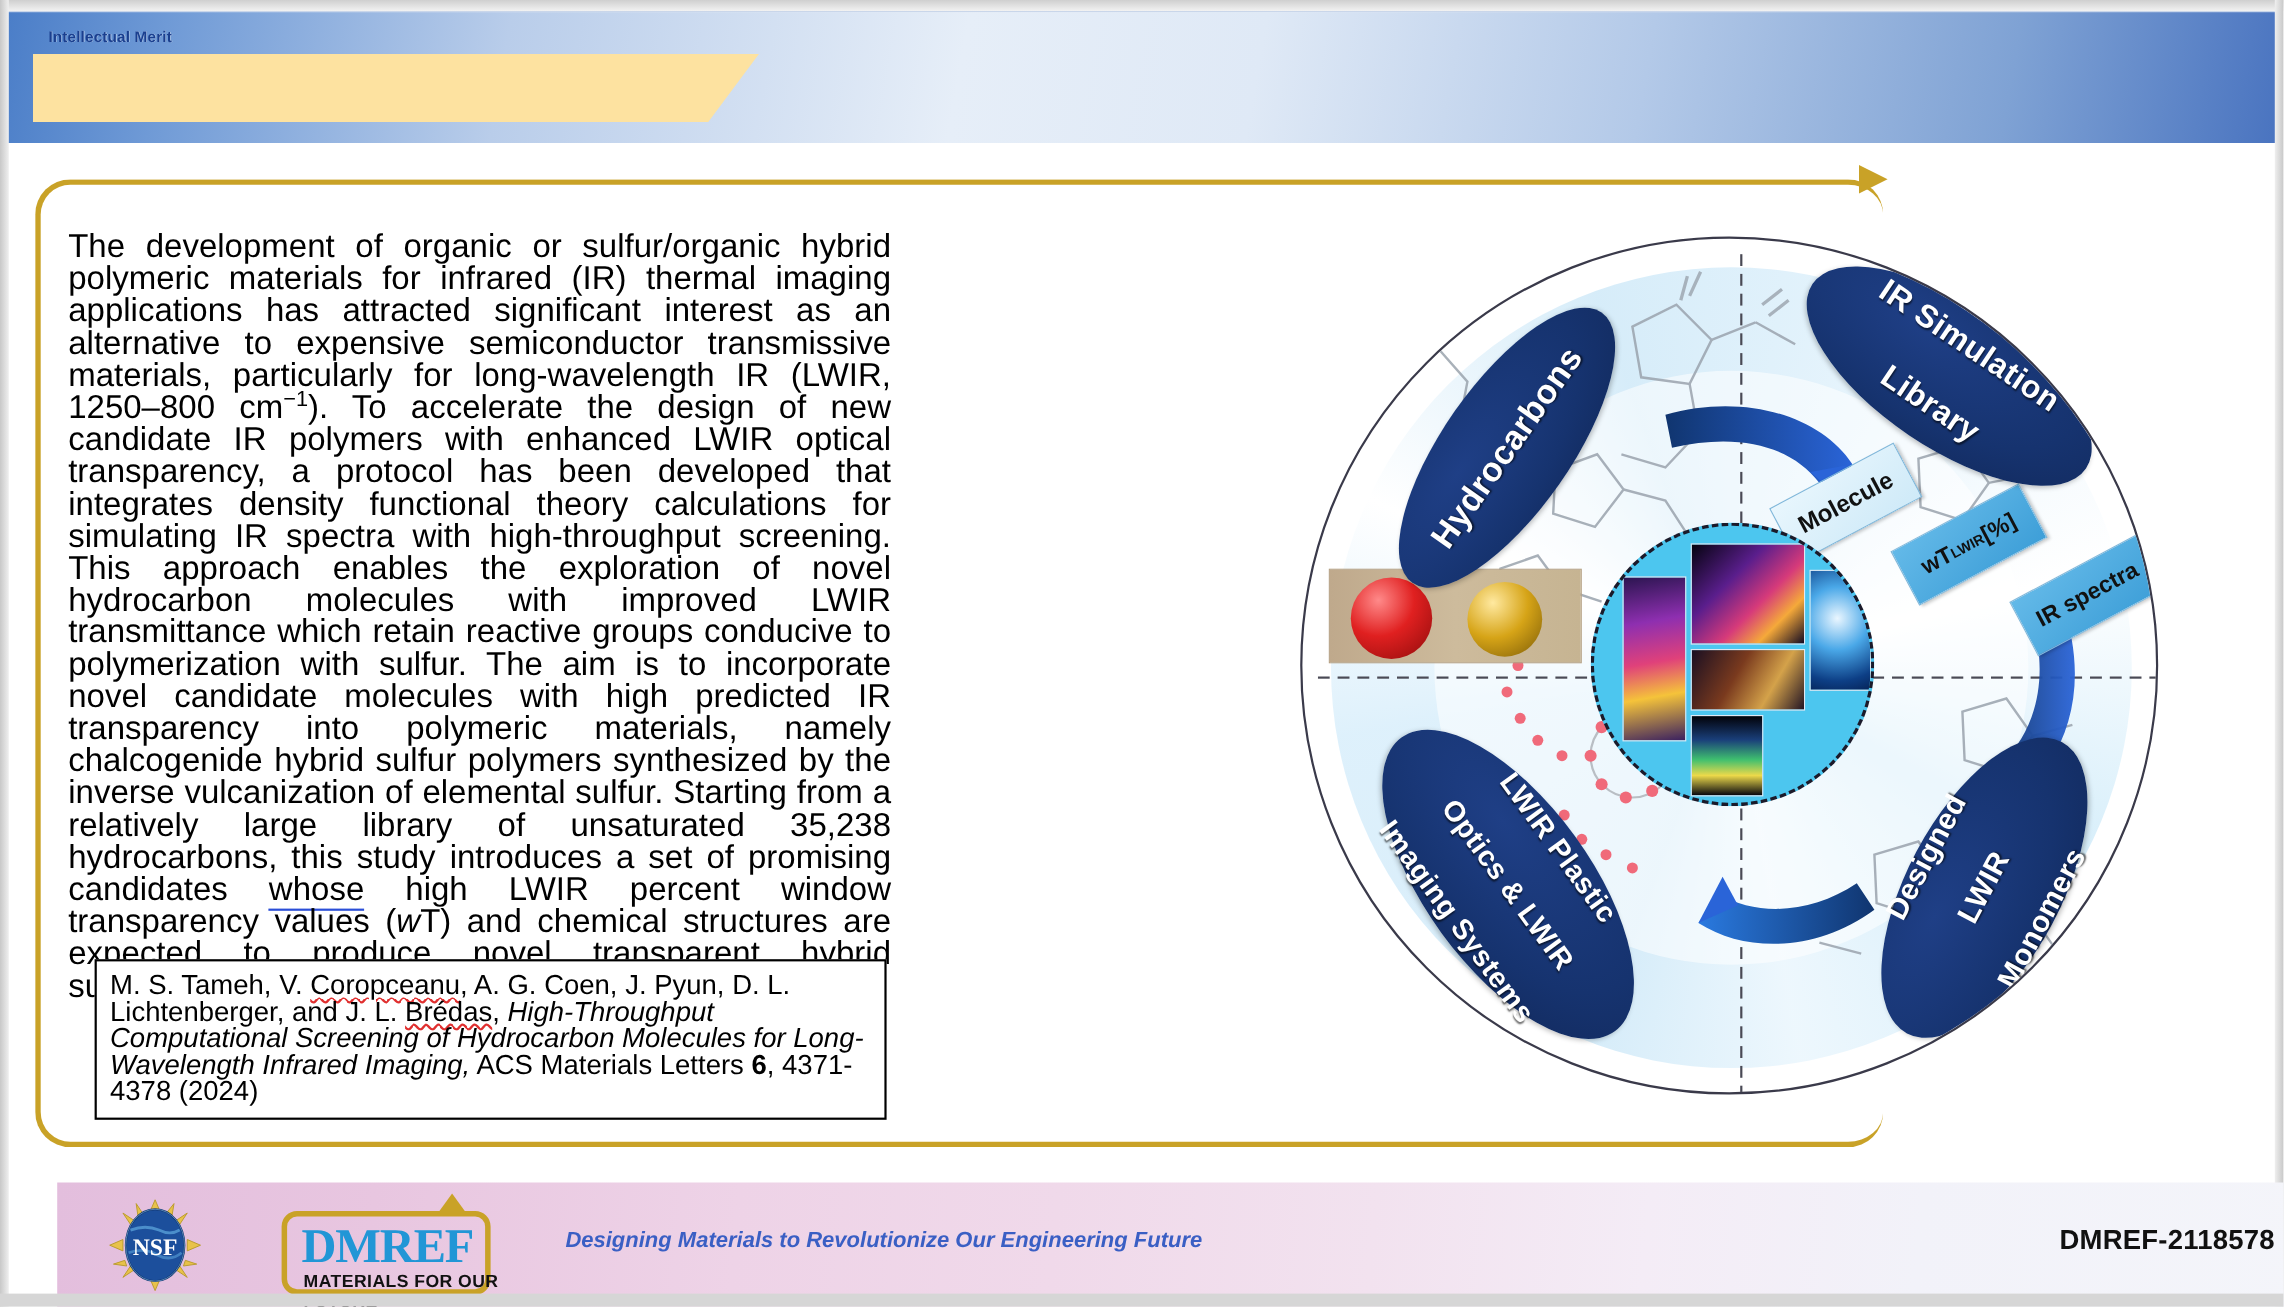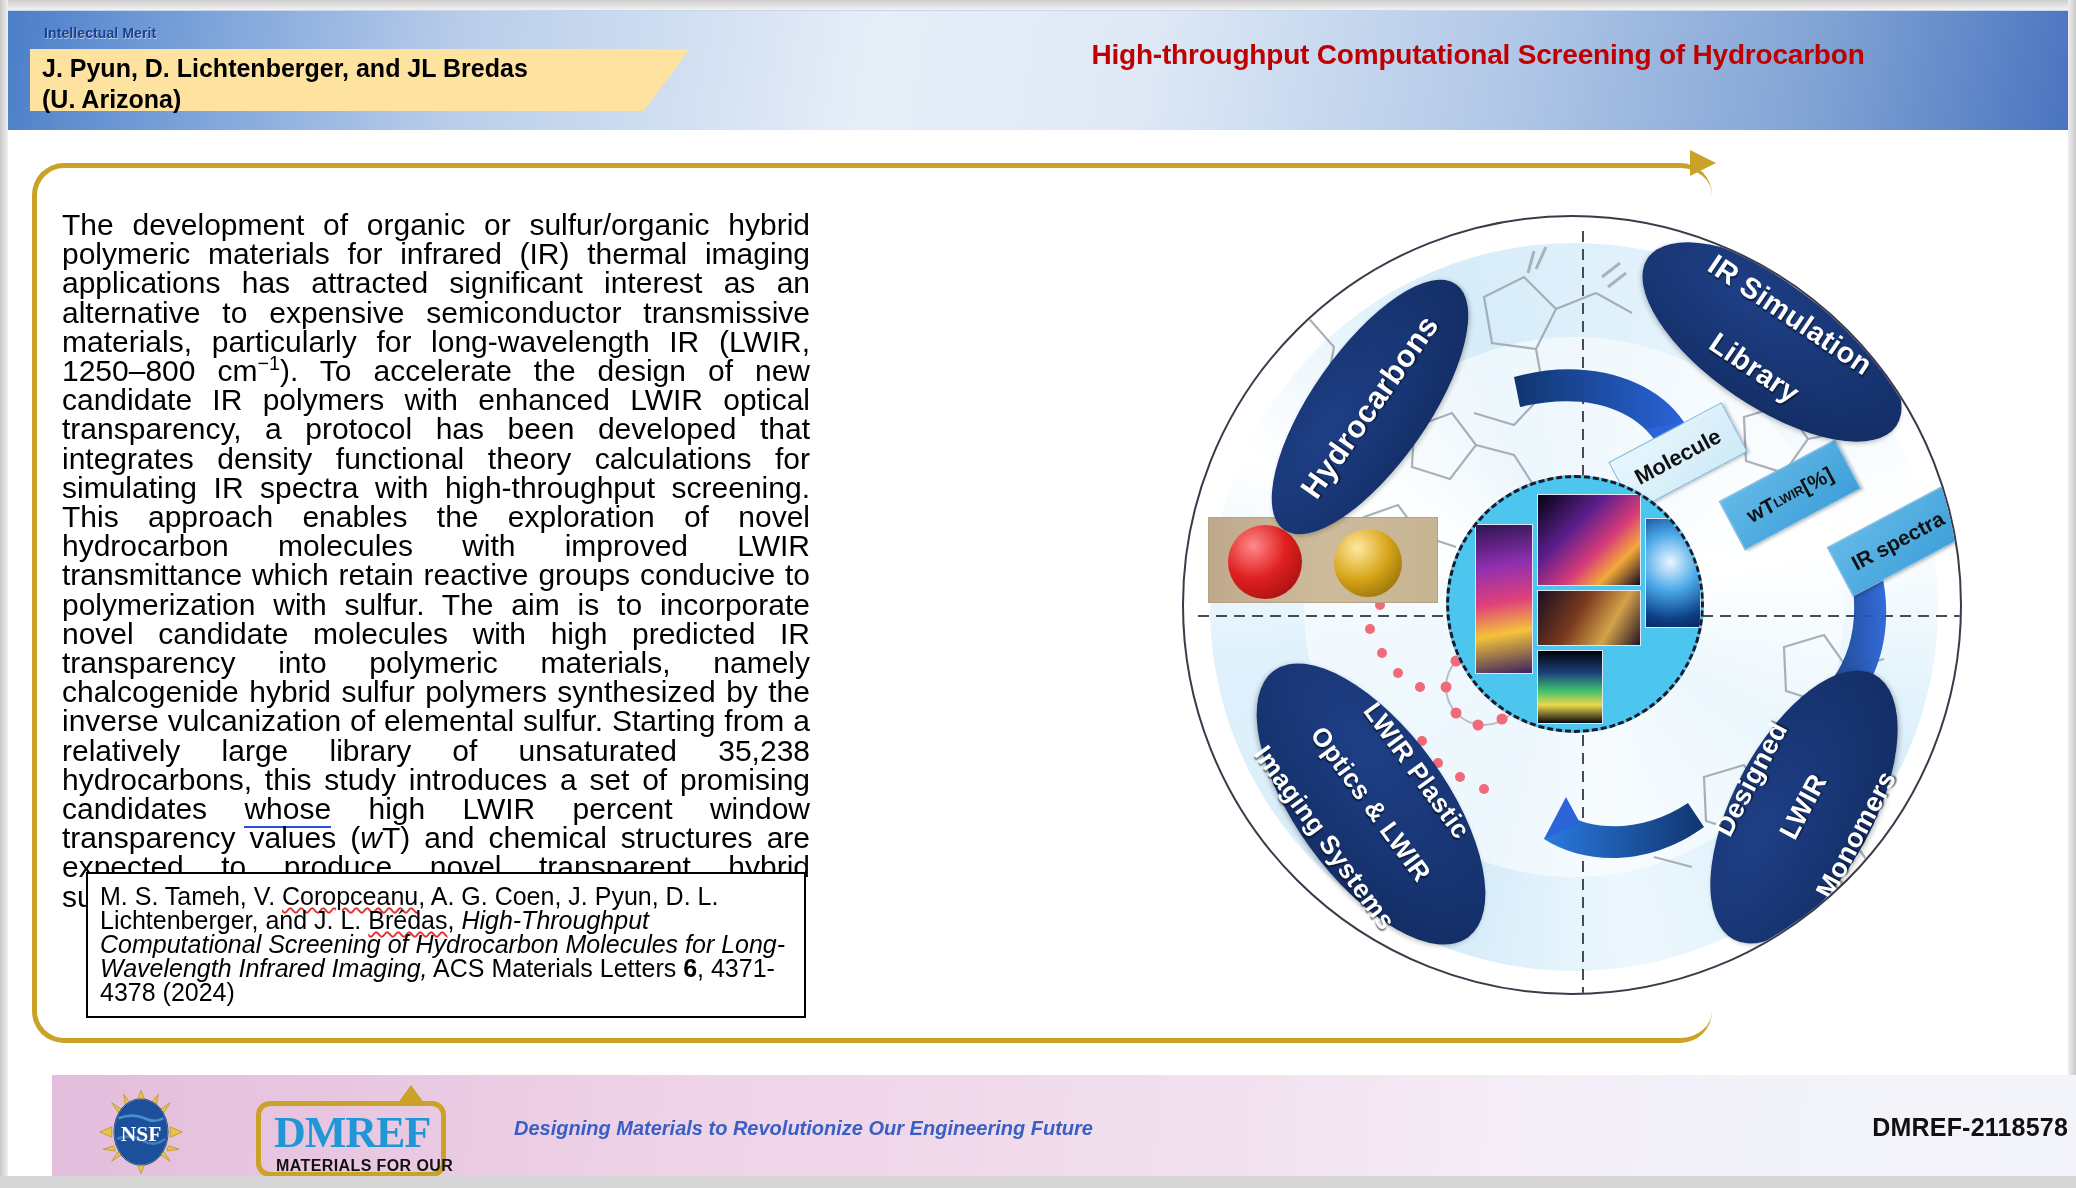--- a/index.html
+++ b/index.html
@@ -401,26 +401,21 @@
 
 <div class="slide">
 
   <div class="top-edge"></div>
   <div class="left-edge"></div>
   <div class="right-edge"></div>
 
   <div class="header">
     <div class="banner-shape"></div>
     <div class="merit-label">Intellectual Merit</div>
-    <div class="pi-names">
-      <div>J. Pyun, D. Lichtenberger, and JL Bredas</div>
-      <div>(U. Arizona)</div>
-    </div>
     <div class="slide-title">
-      <div>High-throughput Computational Screening of Hydrocarbon</div>
     </div>
   </div>
 
   <div class="content-frame"></div>
   <div class="arrow-top"></div>
 
   <div class="body-text"><span>The development of organic or sulfur/organic hybrid polymeric materials for infrared (IR) thermal imaging applications has attracted significant interest as an alternative to expensive semiconductor transmissive materials, particularly for long-wavelength IR (LWIR, 1250–800 cm</span><sup>−1</sup><span>). To accelerate the design of new candidate IR polymers with enhanced LWIR optical transparency, a protocol has been developed that integrates density functional theory calculations for simulating IR spectra with high-throughput screening. This approach enables the exploration of novel hydrocarbon molecules with improved LWIR transmittance which retain reactive groups conducive to polymerization with sulfur. The aim is to incorporate novel candidate molecules with high predicted IR transparency into polymeric materials, namely chalcogenide hybrid sulfur polymers synthesized by the inverse vulcanization of elemental sulfur. Starting from a relatively large library of unsaturated 35,238 hydrocarbons, this study introduces a set of promising candidates </span><span class="grammar-mark2">whose</span><span> high LWIR percent window transparency values (</span><span class="ital">w</span><span>T</span><span>) and chemical structures are expected to produce novel transparent hybrid sulfur/organic plastic materials.</span></div>
 
   <div class="citation-box">
     <span>M. S. Tameh, V. </span><span class="spell-err">Coropceanu</span><span>, A. G. Coen, J. Pyun, D. L. Lichtenberger, and J. L. </span><span class="spell-err">Brédas</span><span>, </span><span class="ital">High-Throughput Computational Screening of Hydrocarbon Molecules for Long-Wavelength Infrared Imaging,</span><span> ACS Materials Letters </span><b>6</b><span>, 4371-4378 (2024)</span>

